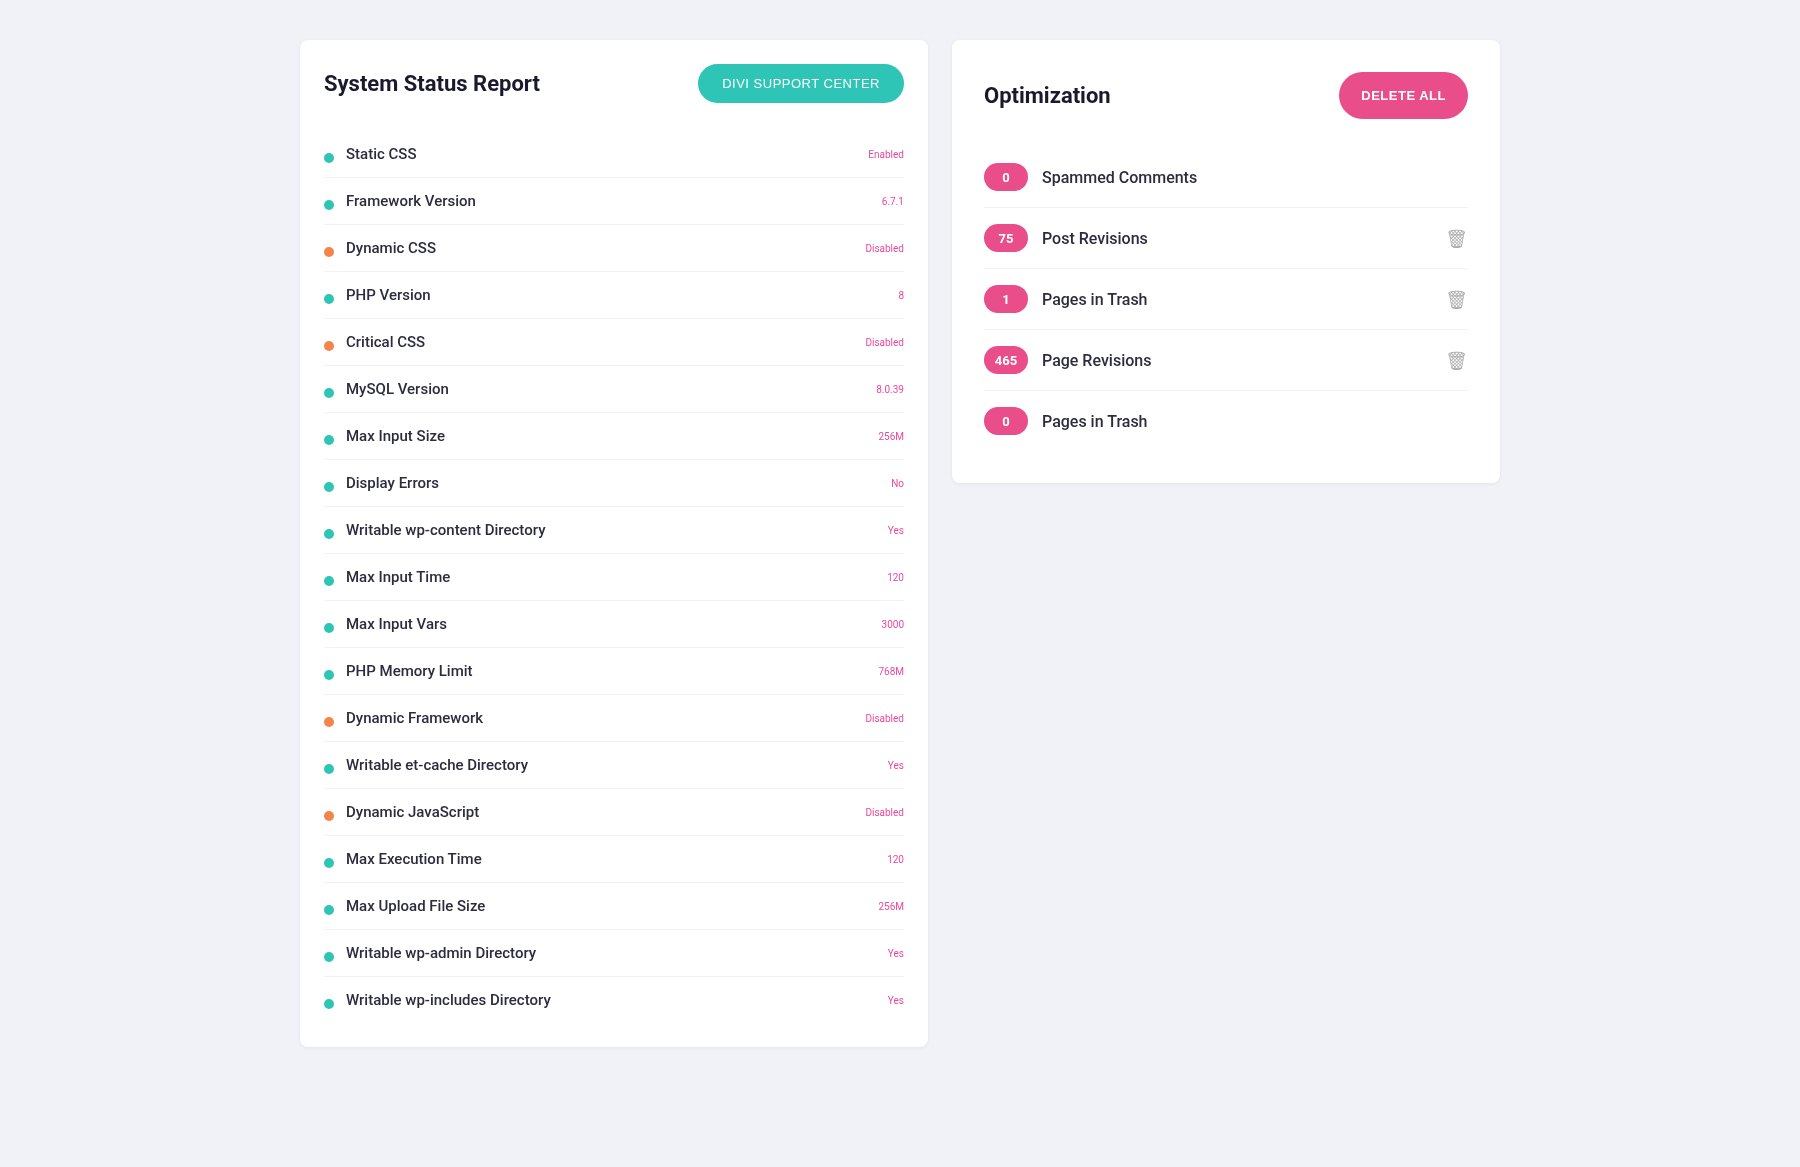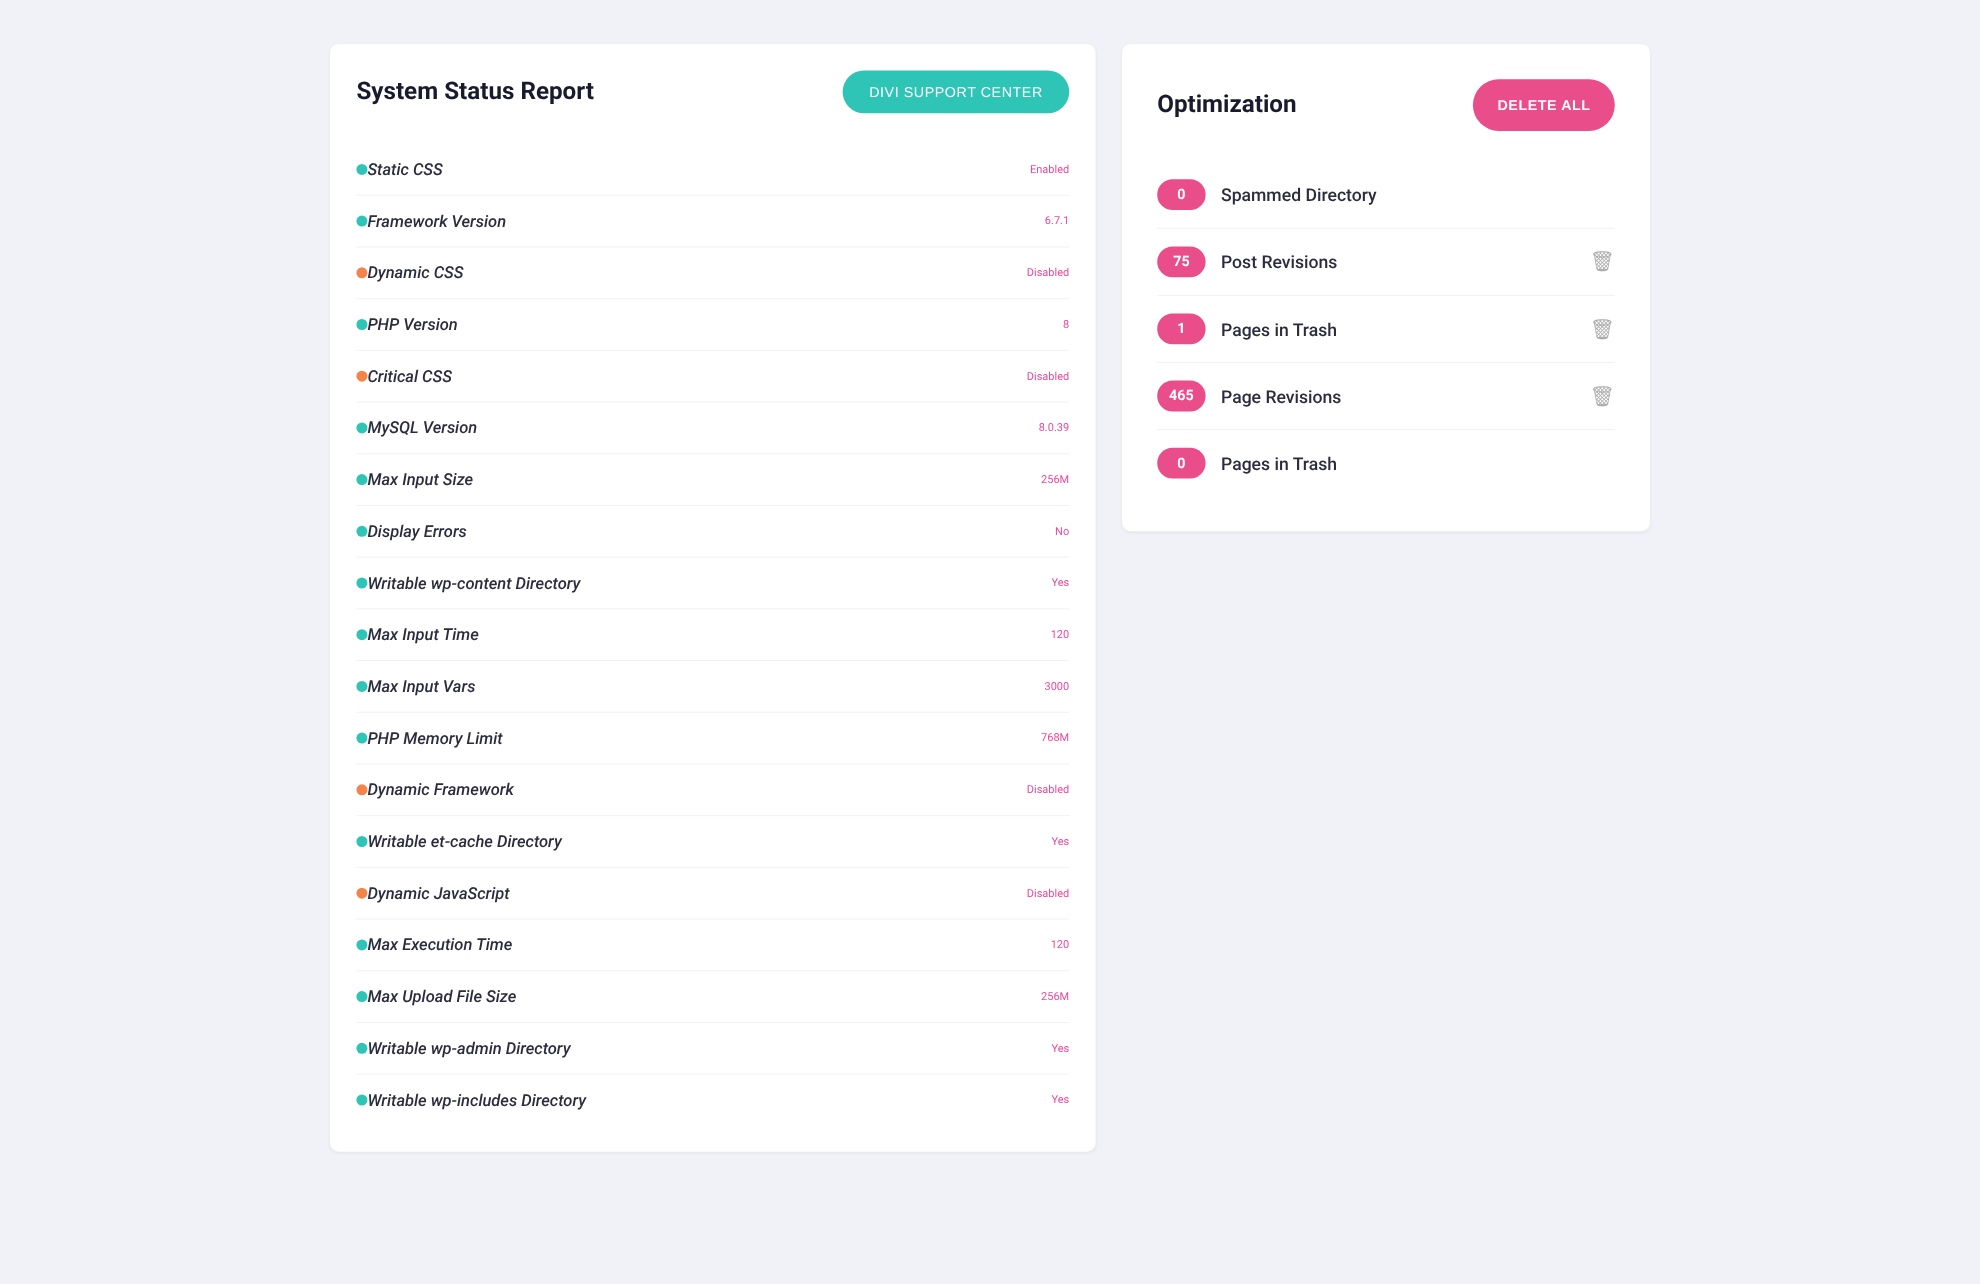--- a/index.html
+++ b/index.html
@@ -51,22 +51,22 @@
     .status-item {
       display: flex;
       align-items: center;
       justify-content: space-between;
       padding: 14px 0;
       border-bottom: 1px solid #f0f2f7;
     }
     .status-item:last-child { border-bottom: none; }
     .status-left {
       display: flex;
-      align-items: center;
-      font-style: italic;
+      align-items: flex-end;
+      gap: 12px;
     }
     .dot {
       width: 10px;
       height: 10px;
       border-radius: 50%;
       flex-shrink: 0;
     }
     .dot-green { background: #2ec4b6; }
     .dot-orange { background: #f4844a; }
     .status-label {
@@ -76,21 +76,21 @@
     }
     .status-value {
       font-size: 10px;
       color: #ec4899;
     }
     
     .right-panel {
       background: #fff;
       border-radius: 8px;
       padding: 32px;
-      width: 480px;
+      width: 548px;
       box-shadow: 0 1px 4px rgba(0,0,0,0.06);
       align-self: flex-start;
     }
     .right-header {
       display: flex;
       justify-content: space-between;
       align-items: center;
       margin-bottom: 28px;
     }
     .opt-title {
@@ -294,21 +294,21 @@
   </div>
 
   <div class="right-panel">
     <div class="right-header">
       <h2 class="opt-title">Optimization</h2>
       <button class="btn-delete-all">DELETE ALL</button>
     </div>
     <ul class="opt-list" id="opt-list">
         <li class="opt-item">
           <span class="badge">0</span>
-          <span class="opt-label">Spammed Directory</span>
+          <span class="opt-label">Spammed Comments</span>
         </li>
         <li class="opt-item">
           <span class="badge">75</span>
           <span class="opt-label">Post Revisions</span>
           <span class="trash-icon">🗑</span>
         </li>
         <li class="opt-item">
           <span class="badge">1</span>
           <span class="opt-label">Pages in Trash</span>
           <span class="trash-icon">🗑</span>

